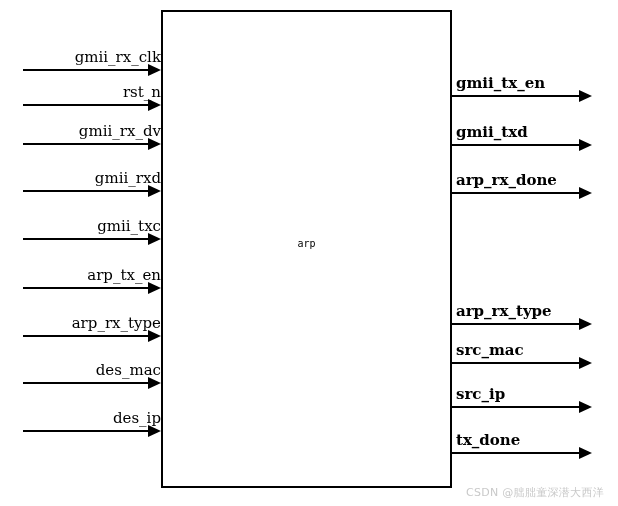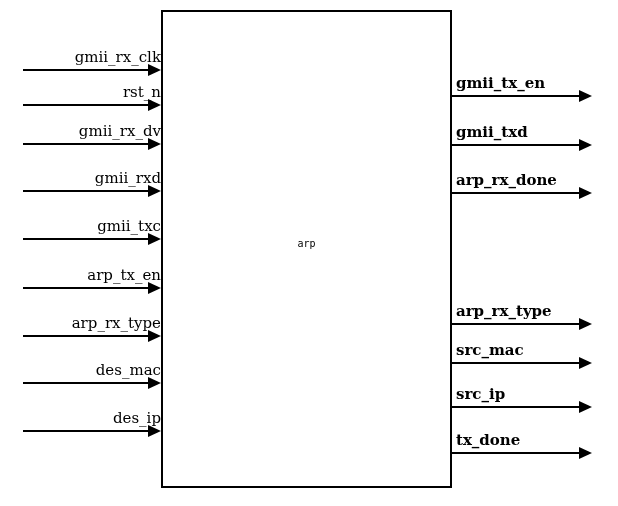--- a/index.html
+++ b/index.html
@@ -170,14 +170,15 @@
         <div class="head" style="left: 127px;"></div>
         <div class="lbl">src_ip</div>
       </div>
       <div class="signal right" style="left: 452px; top: 452px; width: 140px;">
         <div class="line" style="width: 129px;"></div>
         <div class="head" style="left: 127px;"></div>
         <div class="lbl">tx_done</div>
       </div>
     </div>
 
+  <div id="watermark">CSDN @朏朏童深潜大西洋</div>
 
 </div>
 
 </body></html>

